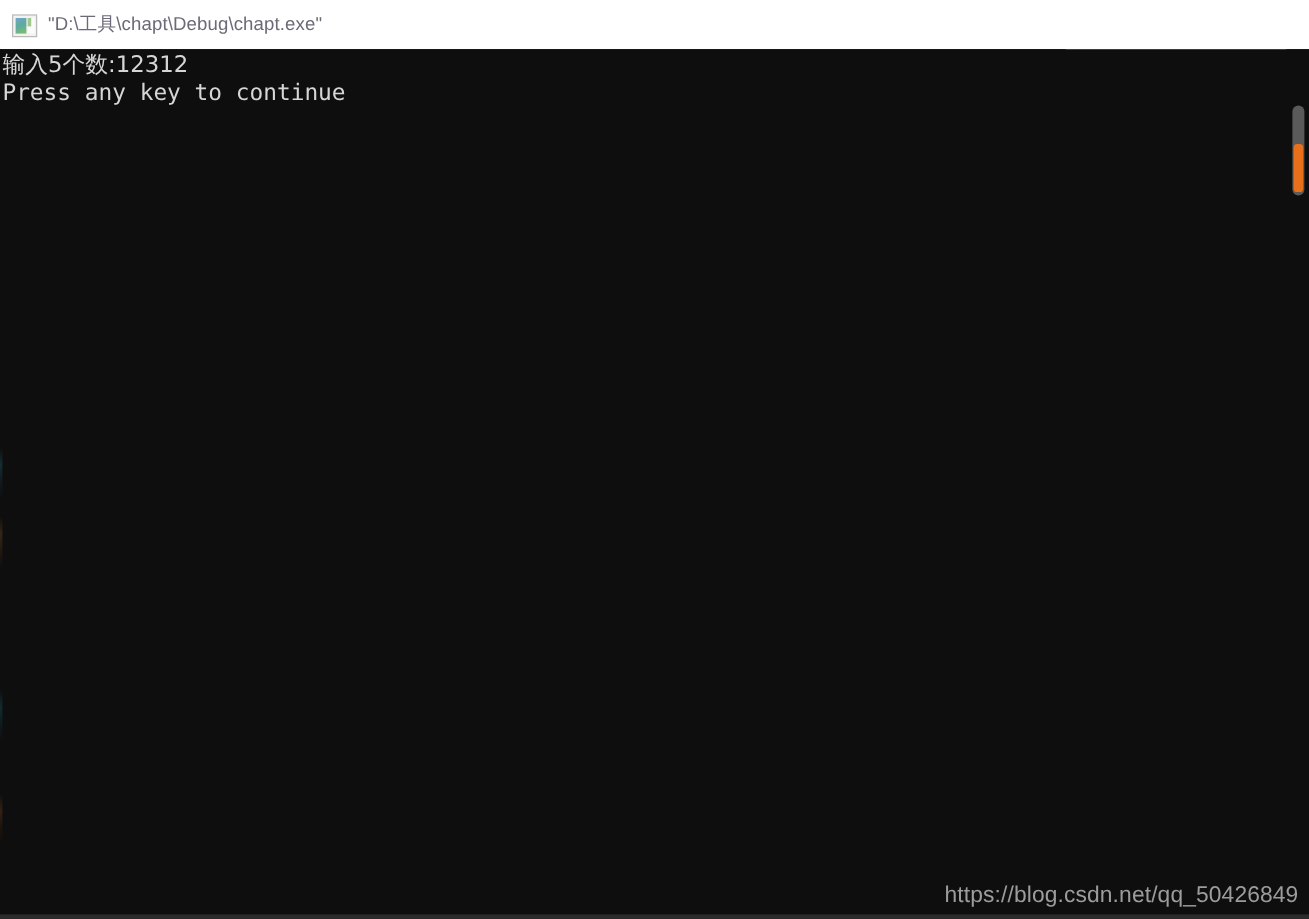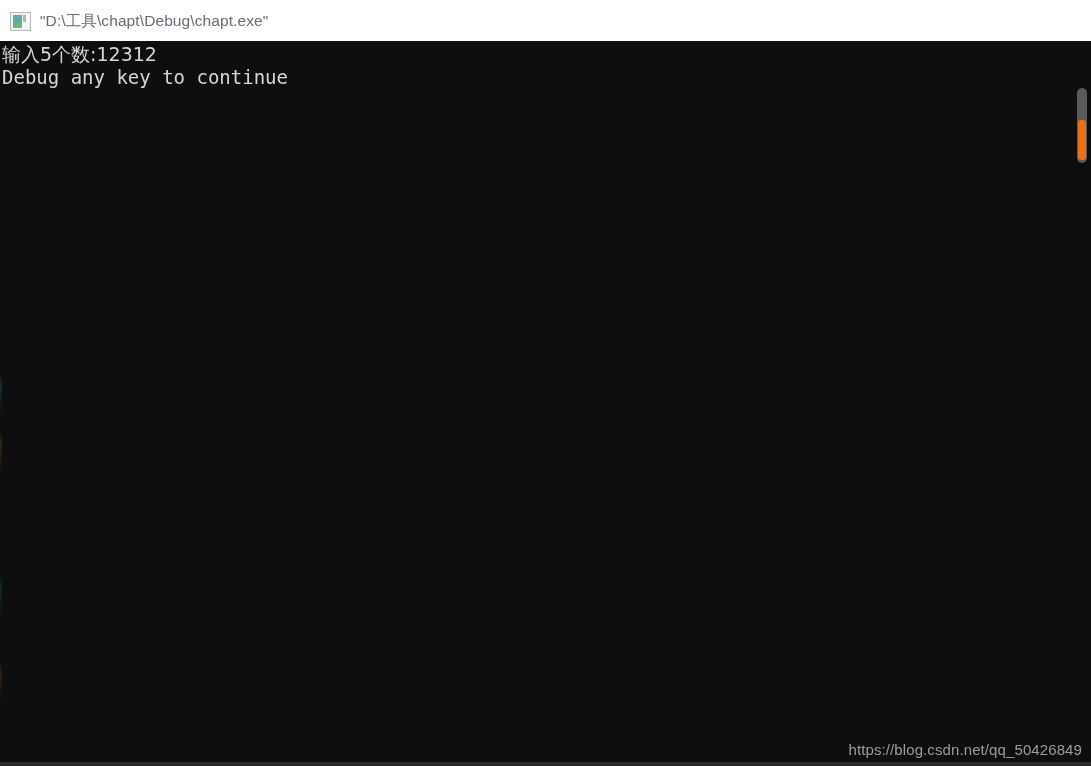--- a/index.html
+++ b/index.html
@@ -159,21 +159,21 @@
     background: #e8701a;
     border-radius: 3px;
   }
 
   
   .watermark {
     position: absolute;
     right: 9px;
     bottom: 8px;
     font-family: "Liberation Sans", sans-serif;
-    font-size: 15px;
+    font-size: 19px;
     color: #9c9c9c;
     white-space: nowrap;
     letter-spacing: 0.1px;
   }
 
   
   .bottom-strip {
     position: absolute;
     left: 0;
     bottom: 0;
@@ -192,21 +192,21 @@
       <div class="ic-left"></div>
       <div class="ic-right"></div>
       <div class="ic-right-bar"></div>
     </div>
     <div class="titlebar-text">"D:\工具\chapt\Debug\chapt.exe"</div>
   </div>
 
   <div class="console">
     <div class="console-lines">
       <div class="cline cjk">输入5个数:12312</div>
-      <div class="cline">Debug any key to continue</div>
+      <div class="cline">Press any key to continue</div>
     </div>
   </div>
 
   <div class="edge-fringe"></div>
 
   <div class="scrollbar">
     <div class="scroll-track"></div>
     <div class="scroll-thumb"></div>
   </div>
 

